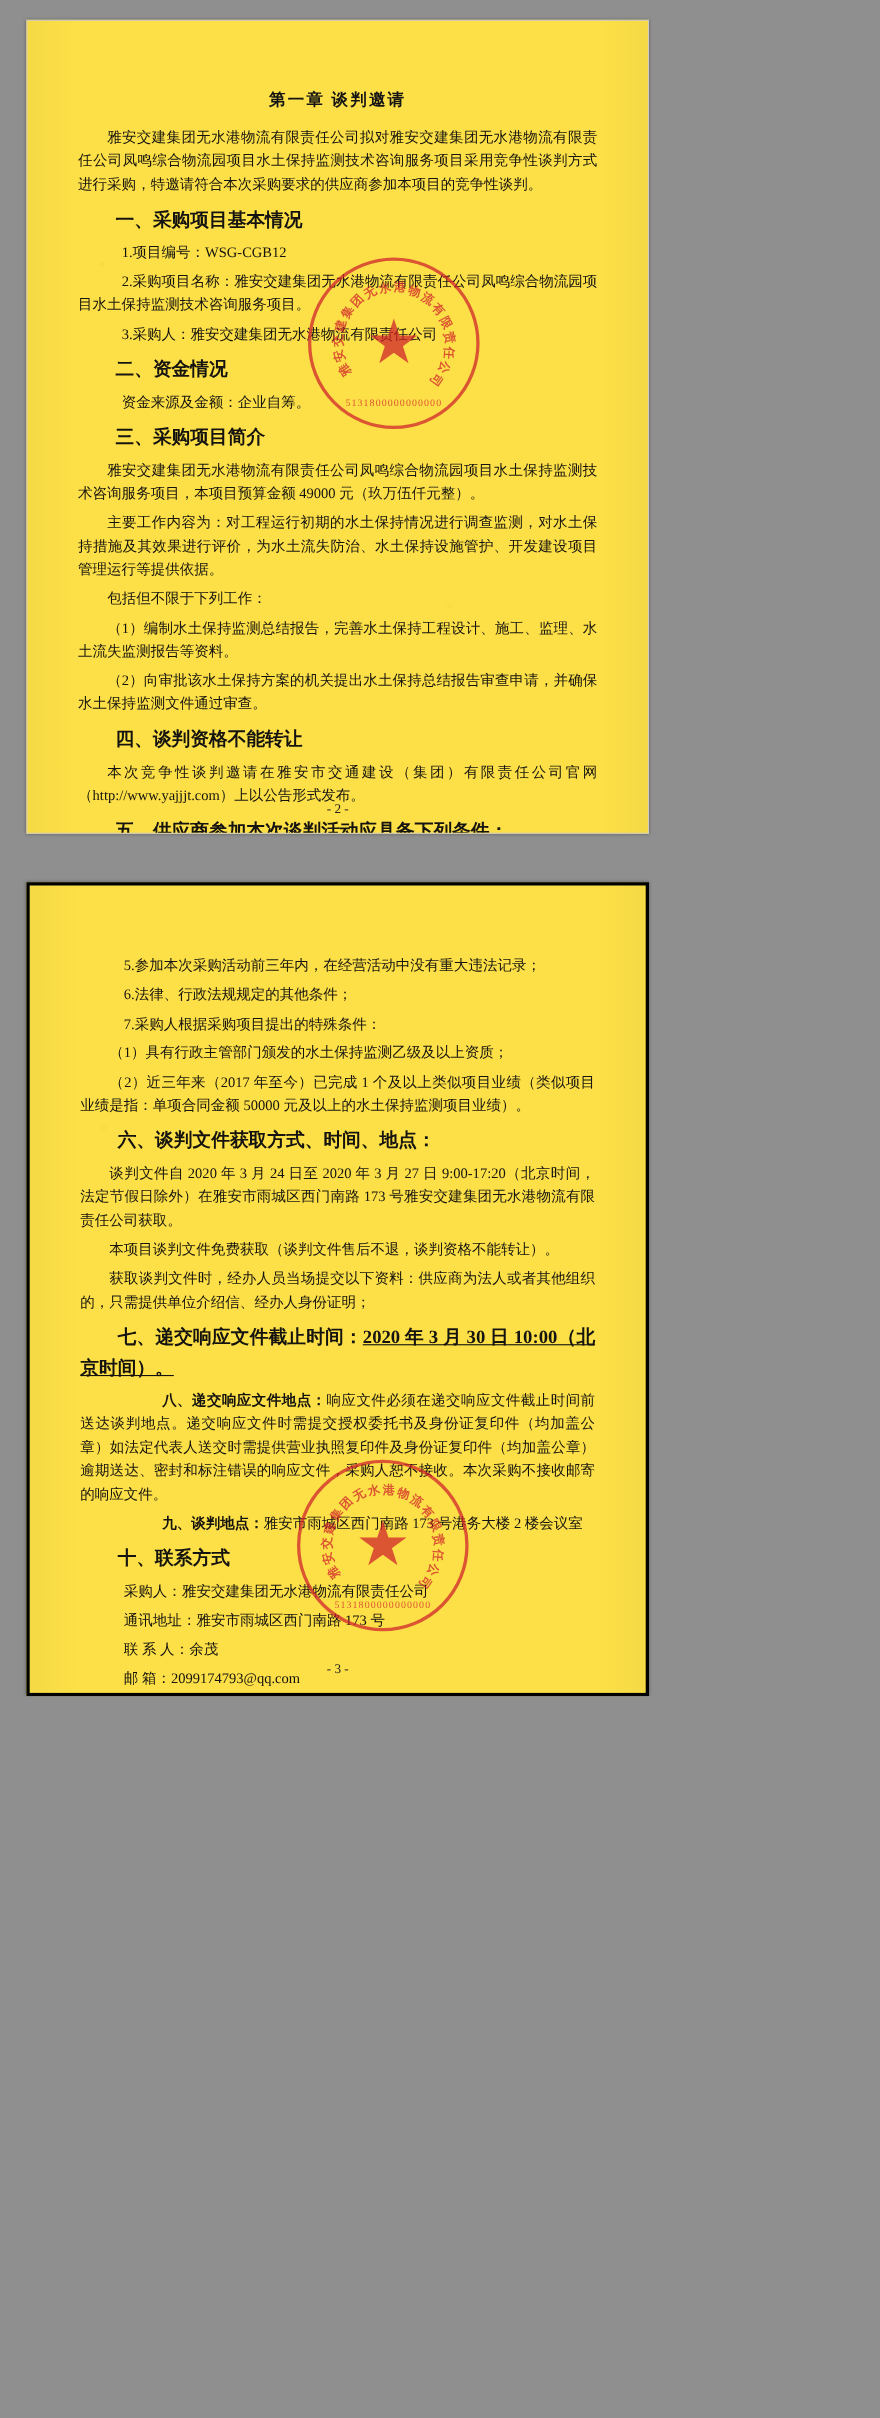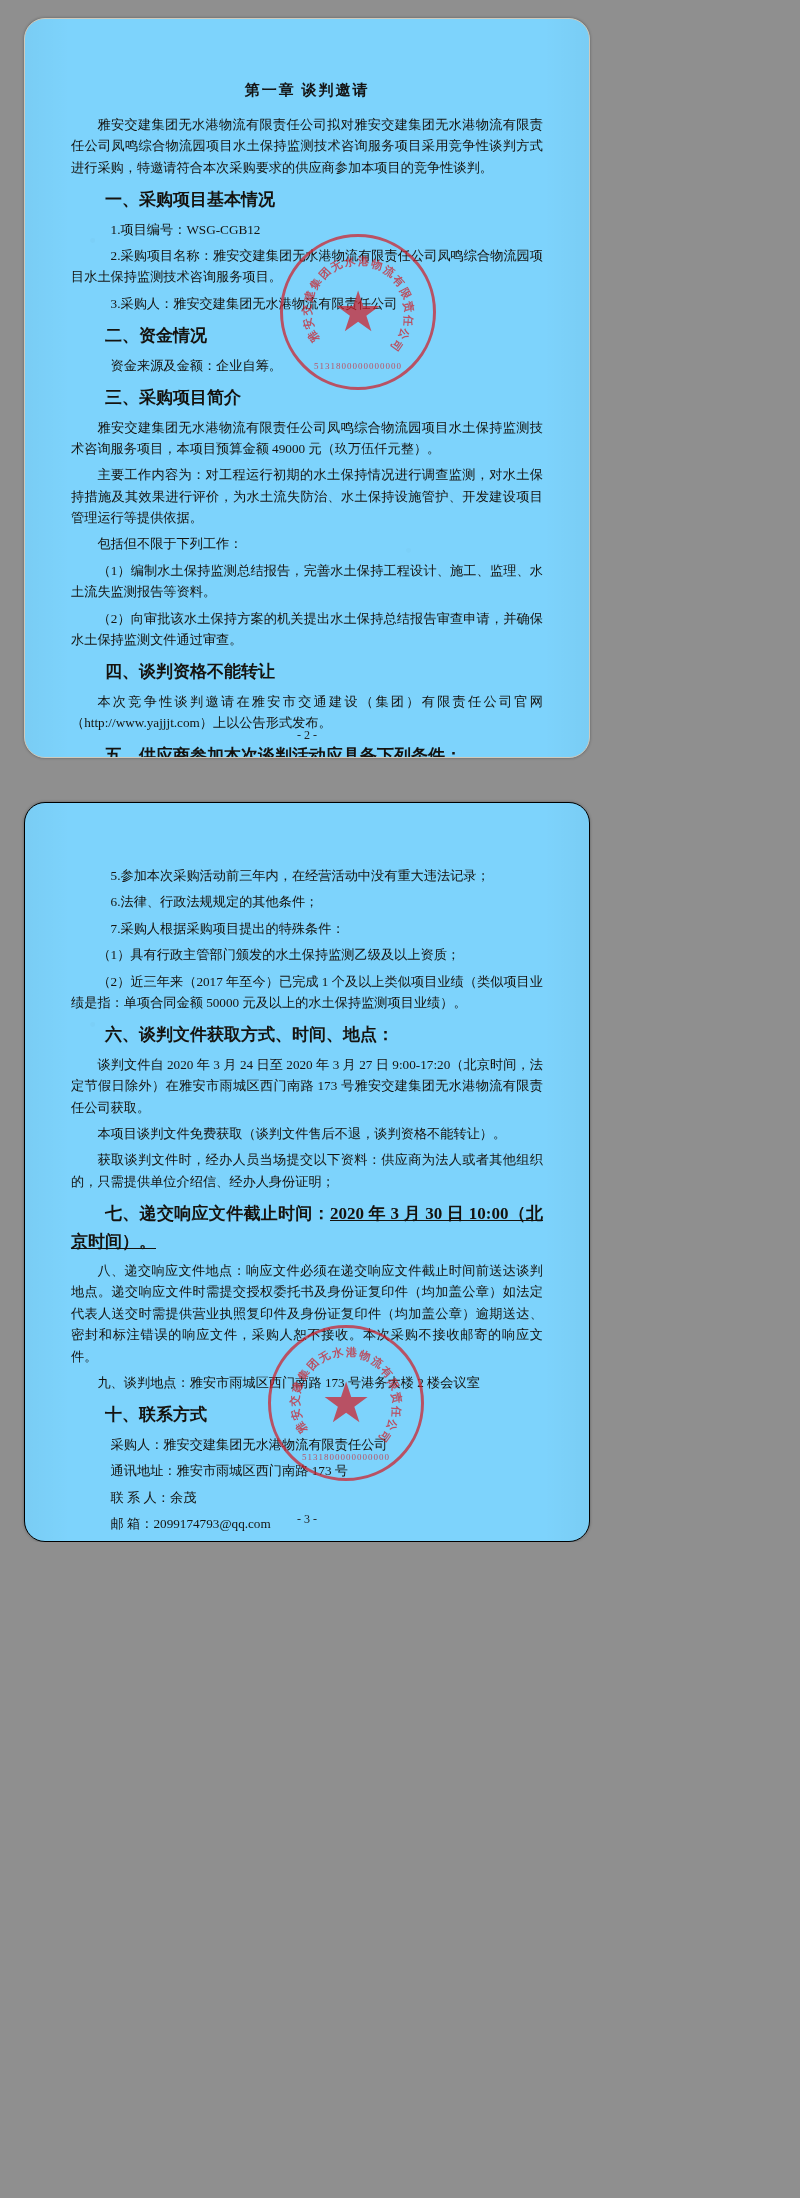--- a/index.html
+++ b/index.html
@@ -1,42 +1,41 @@
 <!DOCTYPE html>
 <html><head>
 <meta charset="utf-8">
 <style>
   html,body{margin:0;padding:0;background:#8f8f8f;}
   body{font-family:"Liberation Serif","DejaVu Serif",serif;}
   .page-wrap{width:800px;margin:0 auto;position:relative;}
   .scan{
     position:relative;
-    background:#7dd3fc;
+    background:#fde047;
     margin:0 auto;
     box-sizing:border-box;
-    border-radius:21px;
   }
   
   #page1{width:566px;height:740px;margin-left:24px;margin-top:18px;
     border:1px solid #cfcabc;
     box-shadow:0 0 3px rgba(0,0,0,.35);
     padding:0;overflow:hidden;}
   #page2{width:566px;height:740px;margin-left:24px;margin-top:44px;
-    border:1px solid #000000;
+    border:3px solid #000000;
     box-shadow:0 0 3px rgba(0,0,0,.35);
     padding:0;overflow:hidden;}
   .inner{padding:40px 46px 10px 46px;position:relative;z-index:2;}
   .doc-title{
     text-align:center;font-size:15px;font-weight:bold;letter-spacing:2px;
     margin:22px 0 14px 0;color:#141414;
   }
   p{margin:0 0 5px 0;font-size:13.2px;line-height:1.62;color:#15130f;text-align:justify;}
   .ind2{text-indent:2em;}
   .h2{font-weight:bold;font-size:17px;text-indent:2em;margin:8px 0 5px 0;}
-  .h2b{font-weight:normal;}
+  .h2b{font-weight:bold;margin-left:48px;}
   .sub{text-indent:3em;}
   .u{ text-decoration:underline;}
   .pagenum{position:absolute;bottom:14px;left:0;width:100%;text-align:center;font-size:12px;color:#222;}
   
   .stamp{
     position:absolute;width:150px;height:150px;border-radius:50%;
     border:3px solid #d0202a;opacity:.72;z-index:5;pointer-events:none;
   }
   .stamp .star{
     position:absolute;left:50%;top:50%;transform:translate(-50%,-50%);

